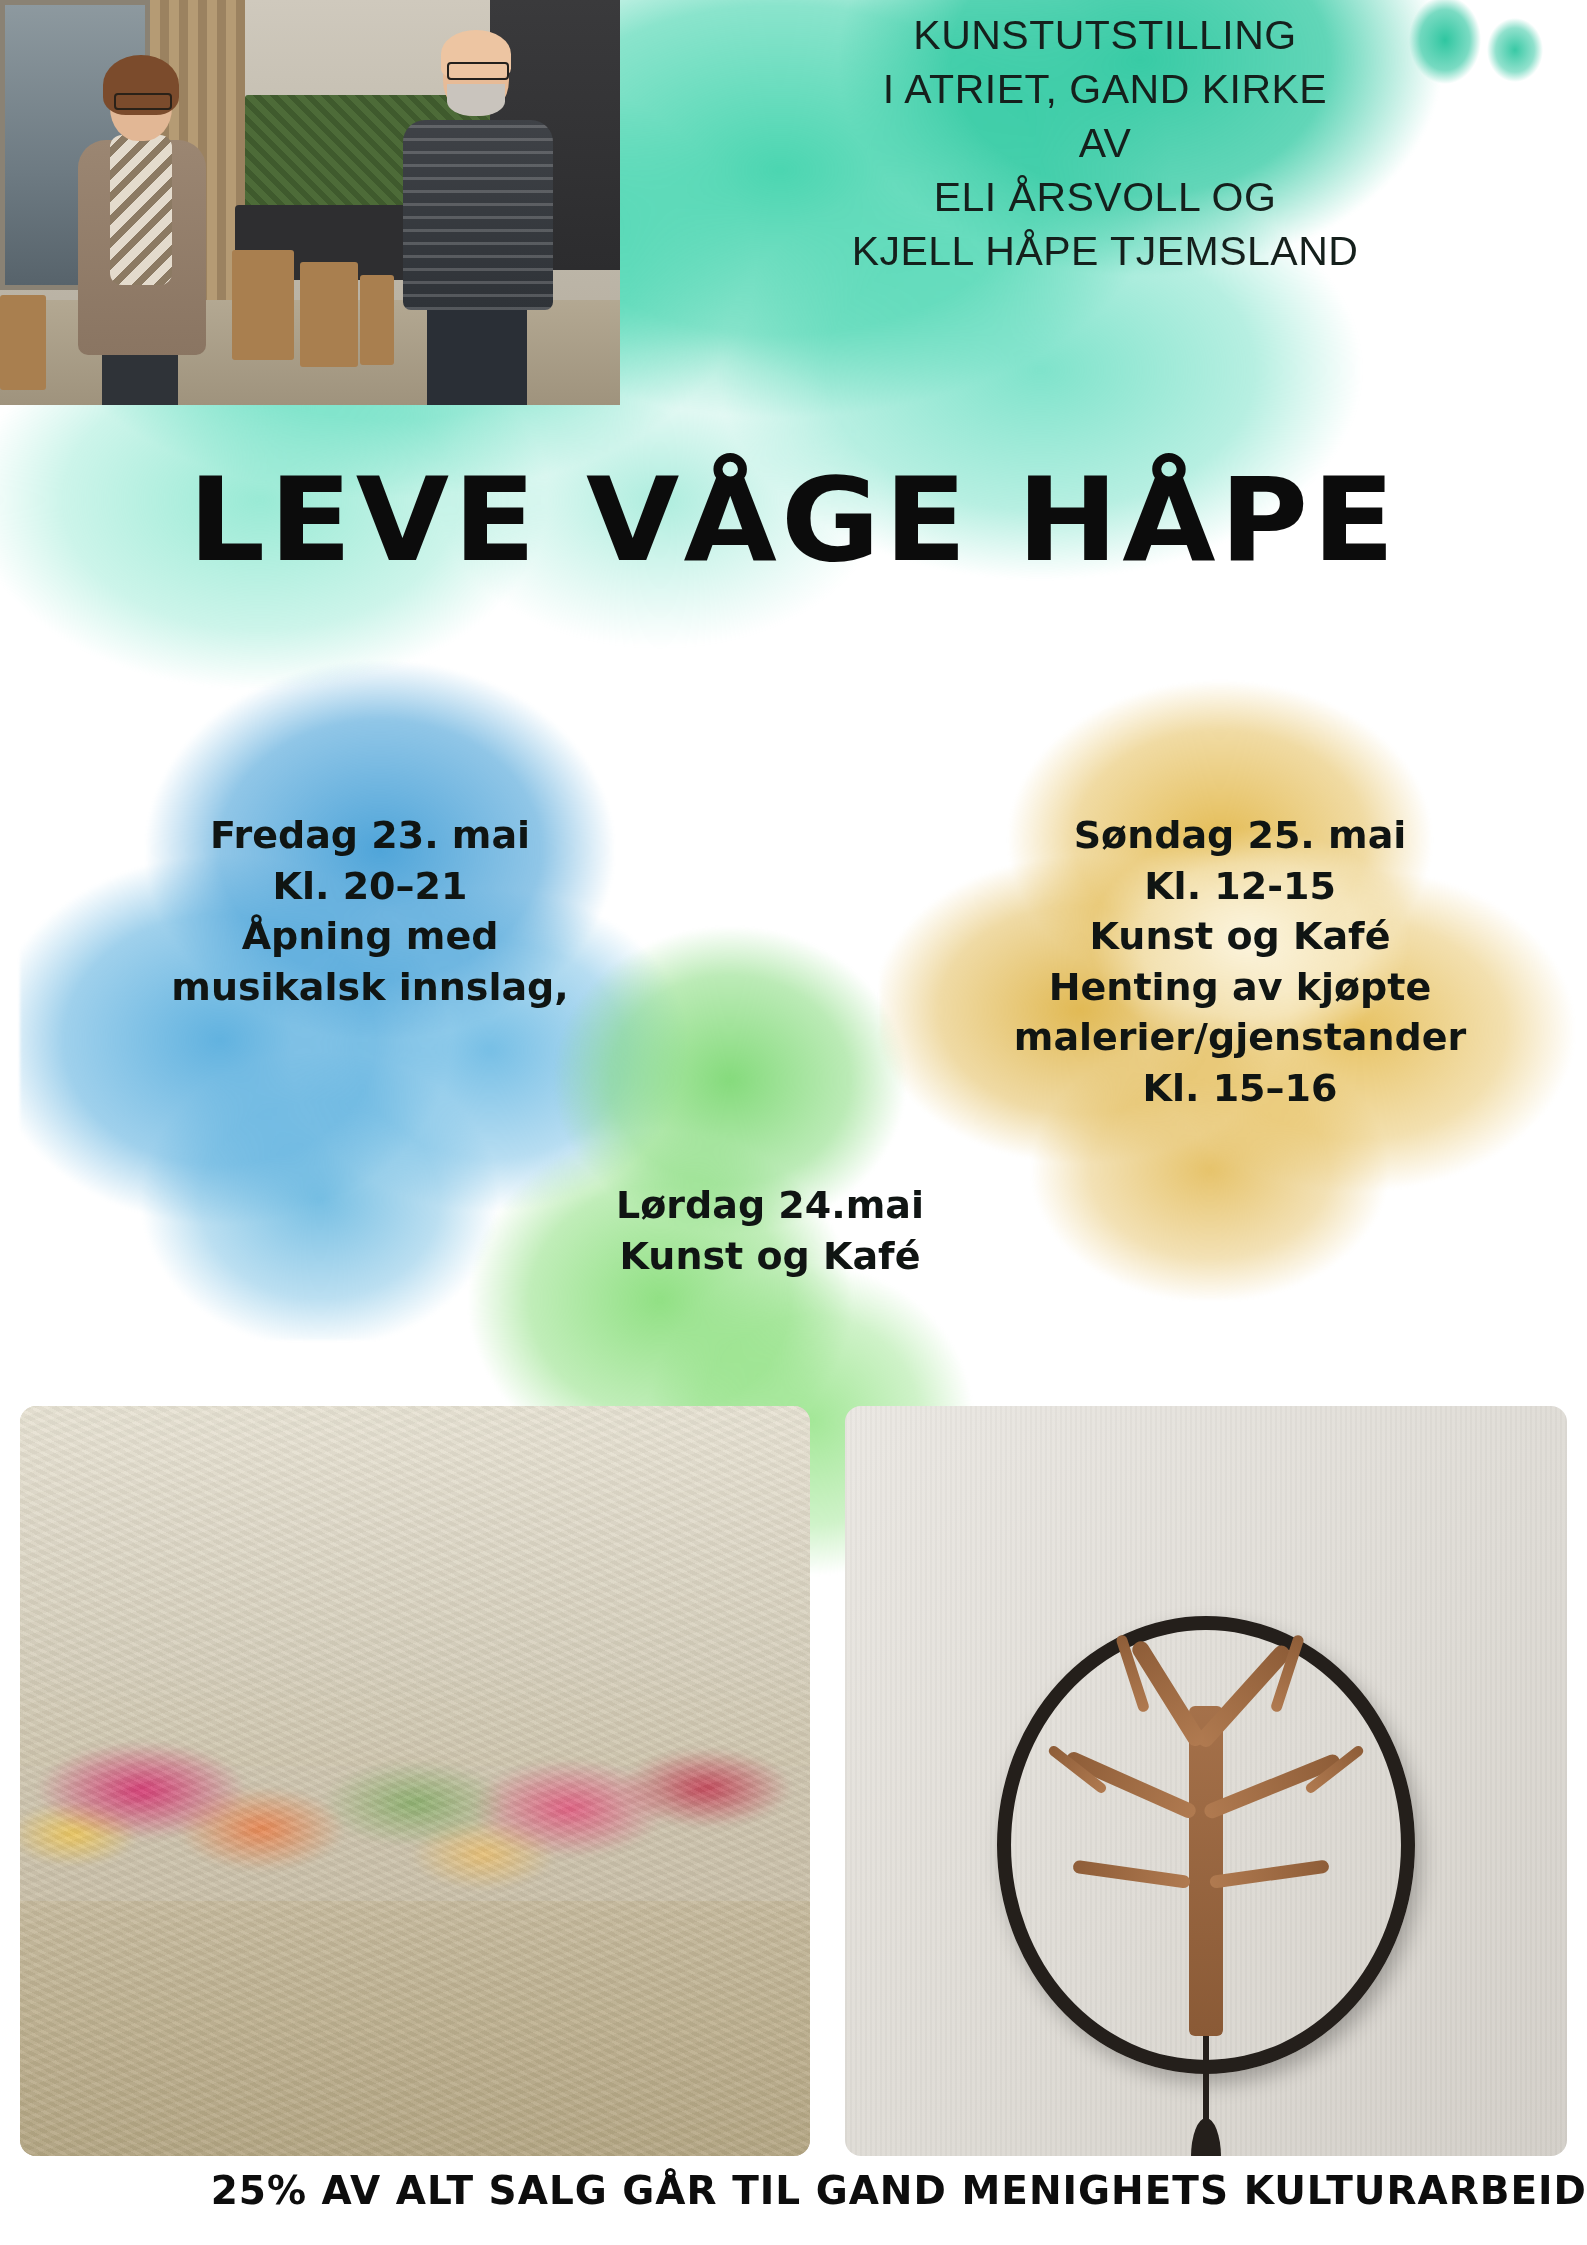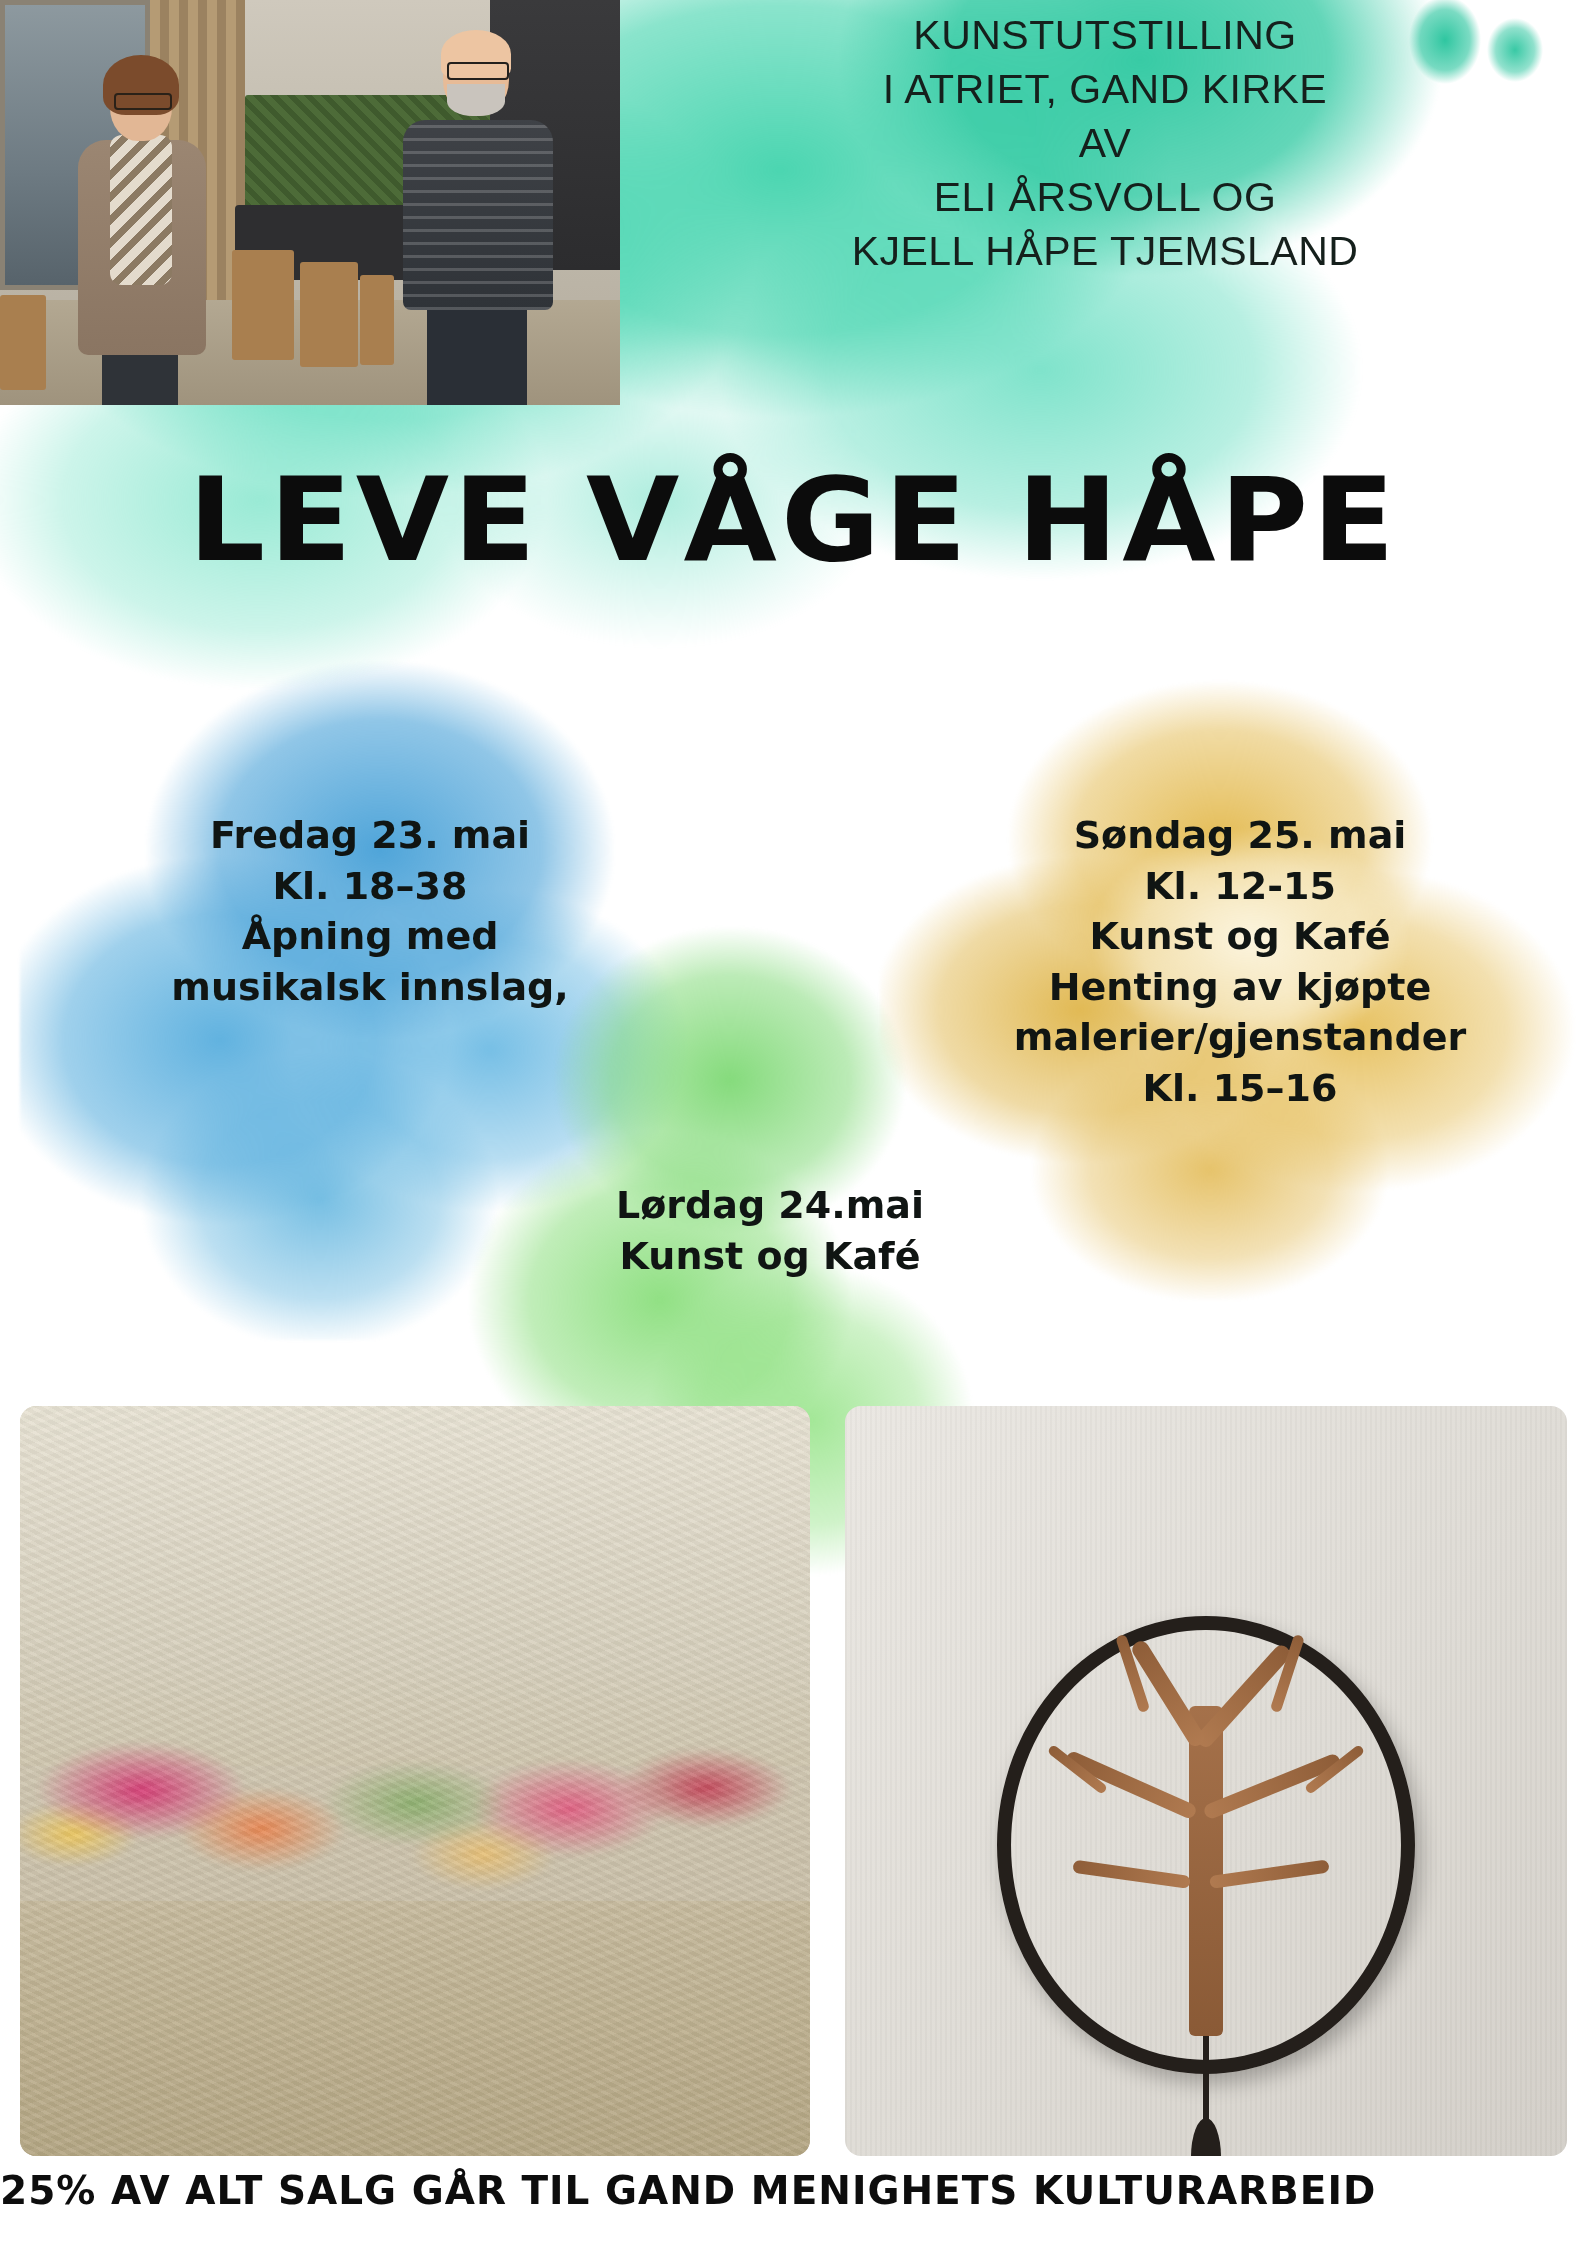--- a/index.html
+++ b/index.html
@@ -333,21 +333,21 @@
     background: #241f1b;
     border-radius: 50% 50% 45% 45%;
   }
 
   
   .footer {
     position: absolute;
     left: 0;
     top: 2168px;
     width: 1587px;
-    text-align: left;
+    text-align: right;
     font-family: "DejaVu Sans", sans-serif;
     font-weight: 800;
     font-size: 39px;
     letter-spacing: 1px;
     color: #0d0d0d;
   }
 </style>
 </head>
 <body>
 
@@ -393,21 +393,21 @@
   <div>I ATRIET, GAND KIRKE</div>
   <div>AV</div>
   <div>ELI ÅRSVOLL OG</div>
   <div>KJELL HÅPE TJEMSLAND</div>
 </div>
 
 <div class="main-title">LEVE VÅGE HÅPE</div>
 
 <div class="info info-friday">
   <div>Fredag 23. mai</div>
-  <div>Kl. 18–38</div>
+  <div>Kl. 20–21</div>
   <div>Åpning med</div>
   <div>musikalsk innslag,</div>
 </div>
 
 <div class="info info-sunday">
   <div>Søndag 25. mai</div>
   <div>Kl. 12-15</div>
   <div>Kunst og Kafé</div>
   <div>Henting av kjøpte</div>
   <div>malerier/gjenstander</div>

